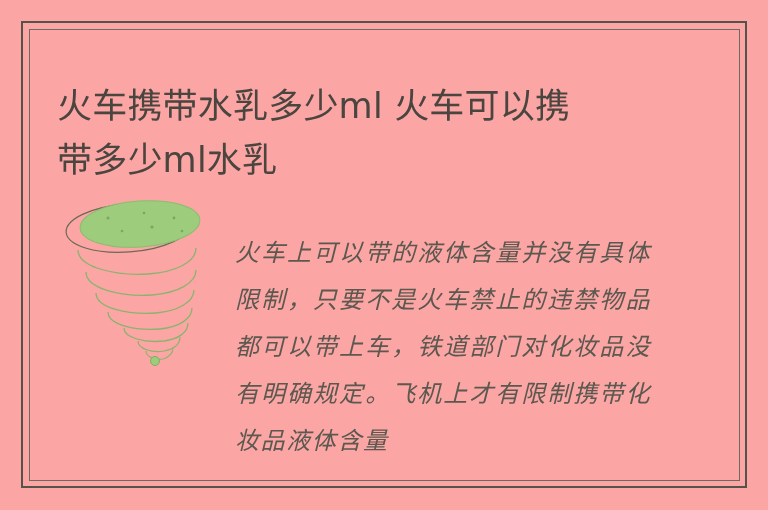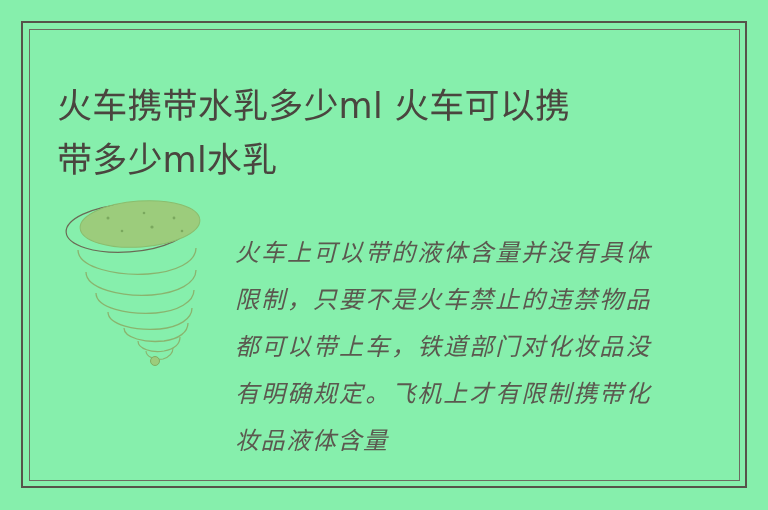--- a/index.html
+++ b/index.html
@@ -14,21 +14,21 @@
     font-family: "Liberation Sans", "DejaVu Sans", sans-serif;
     overflow: hidden;
   }
 
   .card {
     position: absolute;
     left: 0;
     top: 0;
     width: 768px;
     height: 510px;
-    background: #86efac;
+    background: #fca5a5;
   }
 
   
   .frame-outer {
     position: absolute;
     left: 21px;
     top: 21px;
     width: 726px;
     height: 467px;
     border: 2px solid #56534a;

